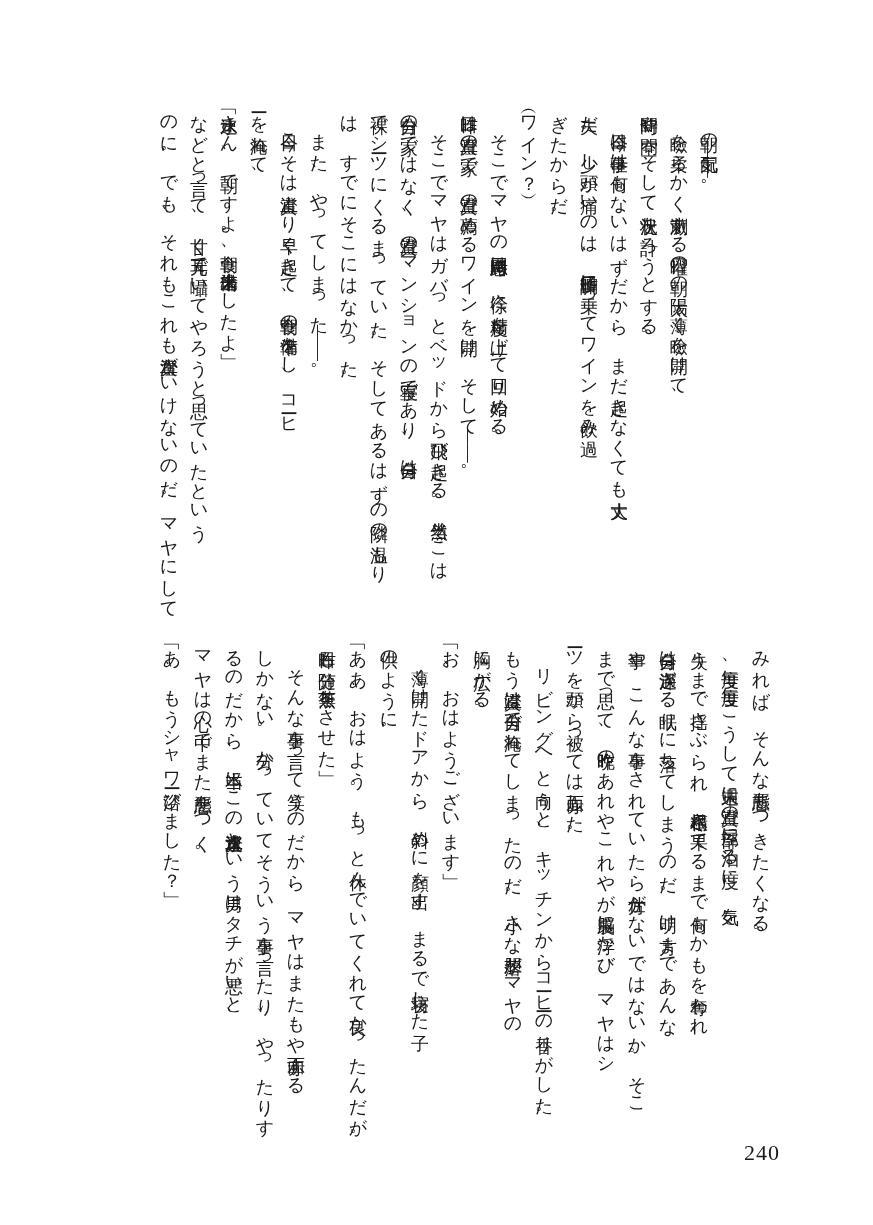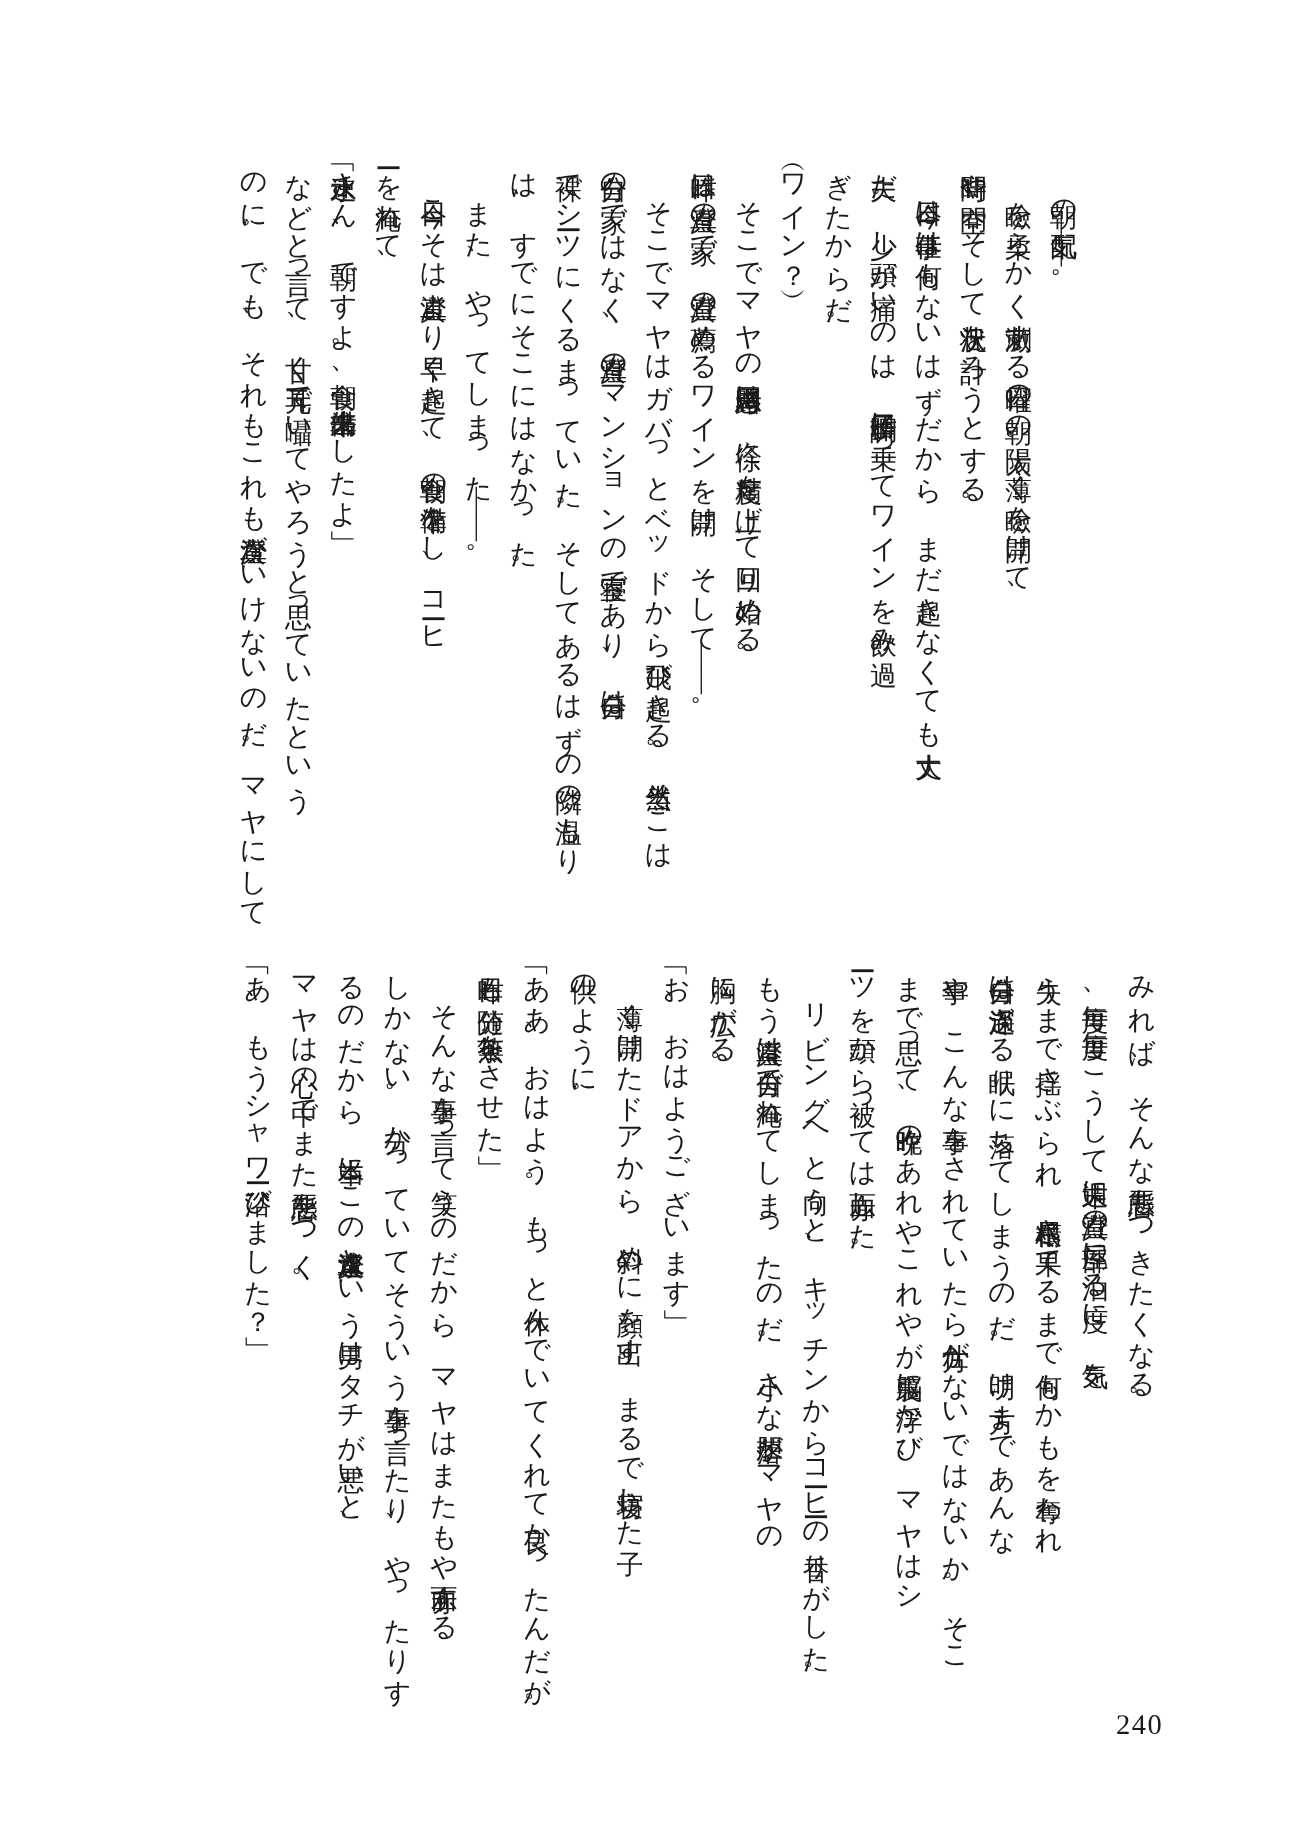--- a/index.html
+++ b/index.html
@@ -29,21 +29,21 @@
   }
   .vtext.lower {
     top: 638px;
     right: 97px;
     line-height: 31px;
   }
   .folio {
     position: absolute;
     top: 1140px;
     left: 744px;
-    font-size: 19px;
+    font-size: 22px;
     letter-spacing: 1px;
     color: #1a1a1a;
   }
 </style>
 </head>
 <body>
 
 <div class="page">
   <div class="vtext upper">　朝の気配――。
 　瞼を柔らかく刺激する日曜の朝の太陽。薄く瞼を開けて、

